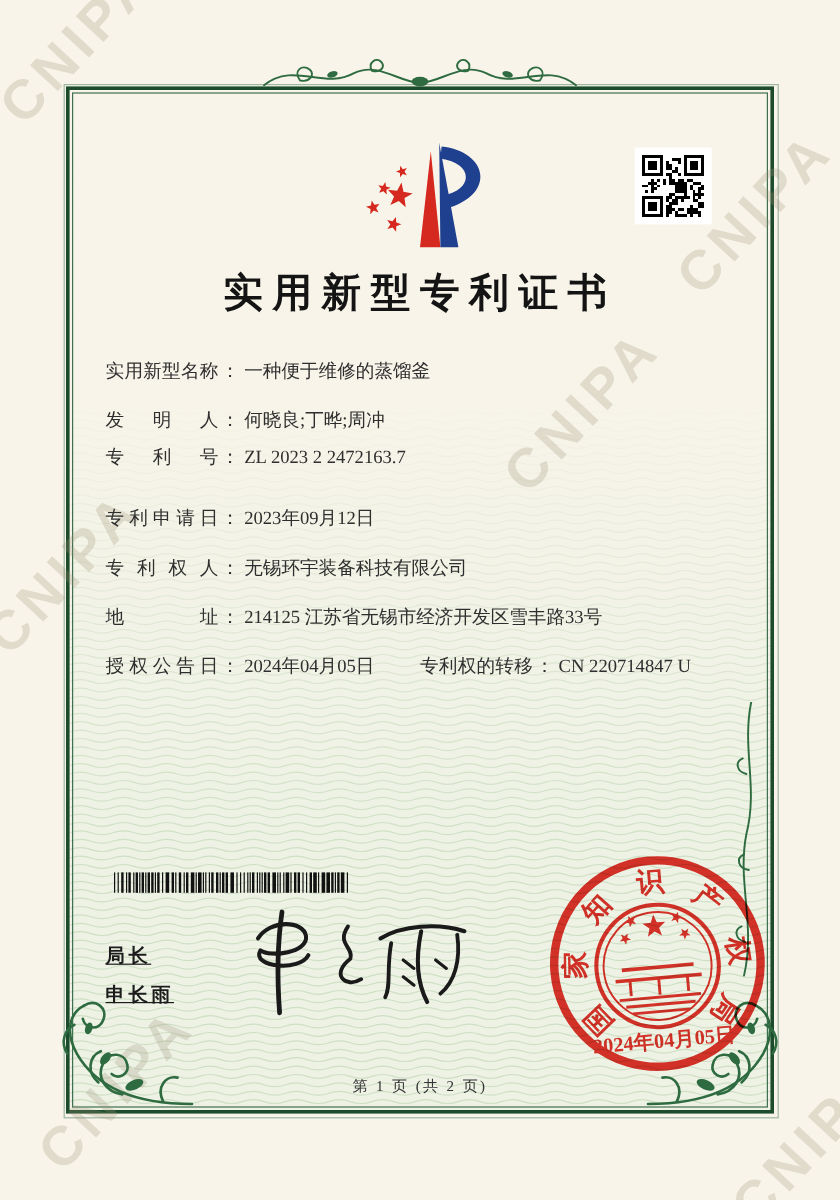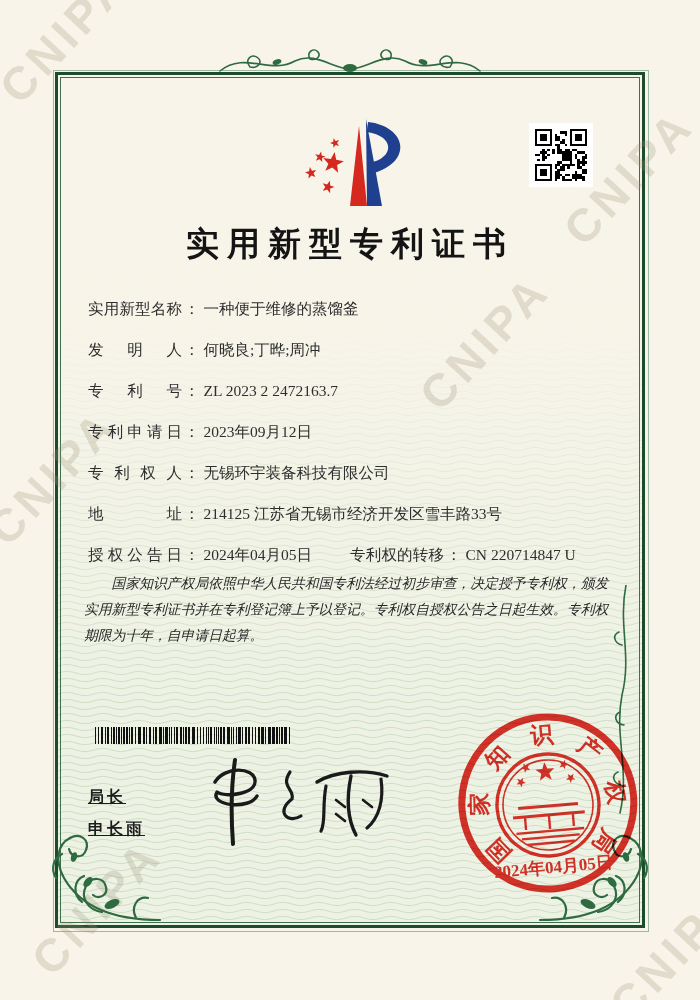--- a/index.html
+++ b/index.html
@@ -415,39 +415,38 @@
 
   <div class="title">实用新型专利证书</div>
 
   <div class="fields">
     <div class="frow" style="top:8px">
       <span class="flabel">实用新型名称</span><span class="fcolon">：</span><span>一种便于维修的蒸馏釜</span>
     </div>
     <div class="frow" style="top:49px">
       <span class="flabel">发明人</span><span class="fcolon">：</span><span>何晓良;丁晔;周冲</span>
     </div>
-    <div class="frow" style="top:90px">
+    <div class="frow" style="top:80px">
       <span class="flabel">专利号</span><span class="fcolon">：</span><span>ZL 2023 2 2472163.7</span>
     </div>
     <div class="frow" style="top:131px">
       <span class="flabel">专利申请日</span><span class="fcolon">：</span><span>2023年09月12日</span>
     </div>
     <div class="frow" style="top:172px">
       <span class="flabel">专利权人</span><span class="fcolon">：</span><span>无锡环宇装备科技有限公司</span>
     </div>
     <div class="frow" style="top:213px">
       <span class="flabel">地址</span><span class="fcolon">：</span><span>214125 江苏省无锡市经济开发区雪丰路33号</span>
     </div>
     <div class="frow" style="top:254px">
       <span class="flabel">授权公告日</span><span class="fcolon">：</span><span>2024年04月05日</span><span class="grant2"></span><span class="flabel">专利权的转移</span><span class="fcolon">：</span><span>CN 220714847 U</span>
     </div>
   </div>
 
   <div class="paras">
-    <p>国家知识产权局依照中华人民共和国专利法经过初步审查，决定授予专利权，颁发实用新型专利证书并在专利登记簿上予以登记。专利权自授权公告之日起生效。专利权期限为十年，自申请日起算。</p>
   </div>
 
   <div class="barcode" id="barcode">
       <span style="width:1px;background:#111"></span>
       <span style="width:2px"></span>
       <span style="width:1px;background:#111"></span>
       <span style="width:2px"></span>
       <span style="width:2px;background:#111"></span>
       <span style="width:2px"></span>
       <span style="width:1px;background:#111"></span>
@@ -618,14 +617,15 @@
         <text x="32.2" y="88.4" transform="rotate(-86.0 32.2 88.4)" text-anchor="middle" dominant-baseline="middle" fill="#e0231a" font-size="23" font-weight="bold" font-family="Liberation Serif, serif">家</text>
         <text x="53.0" y="44.7" transform="rotate(-43.0 53.0 44.7)" text-anchor="middle" dominant-baseline="middle" fill="#e0231a" font-size="23" font-weight="bold" font-family="Liberation Serif, serif">知</text>
         <text x="98.0" y="27.0" transform="rotate(0.0 98.0 27.0)" text-anchor="middle" dominant-baseline="middle" fill="#e0231a" font-size="23" font-weight="bold" font-family="Liberation Serif, serif">识</text>
         <text x="143.0" y="44.7" transform="rotate(43.0 143.0 44.7)" text-anchor="middle" dominant-baseline="middle" fill="#e0231a" font-size="23" font-weight="bold" font-family="Liberation Serif, serif">产</text>
         <text x="163.8" y="88.4" transform="rotate(86.0 163.8 88.4)" text-anchor="middle" dominant-baseline="middle" fill="#e0231a" font-size="23" font-weight="bold" font-family="Liberation Serif, serif">权</text>
         <text x="149.3" y="134.5" transform="rotate(129.0 149.3 134.5)" text-anchor="middle" dominant-baseline="middle" fill="#e0231a" font-size="23" font-weight="bold" font-family="Liberation Serif, serif">局</text>
       </g>
     <text id="seal-date" x="98" y="163" text-anchor="middle" fill="#e0231a" font-size="17" font-weight="bold" font-family="Liberation Serif, serif">2024年04月05日</text>
   </svg>
 
+  <div class="pgfoot">第 1 页 (共 2 页)</div>
 
 </div>
 
 </body></html>

